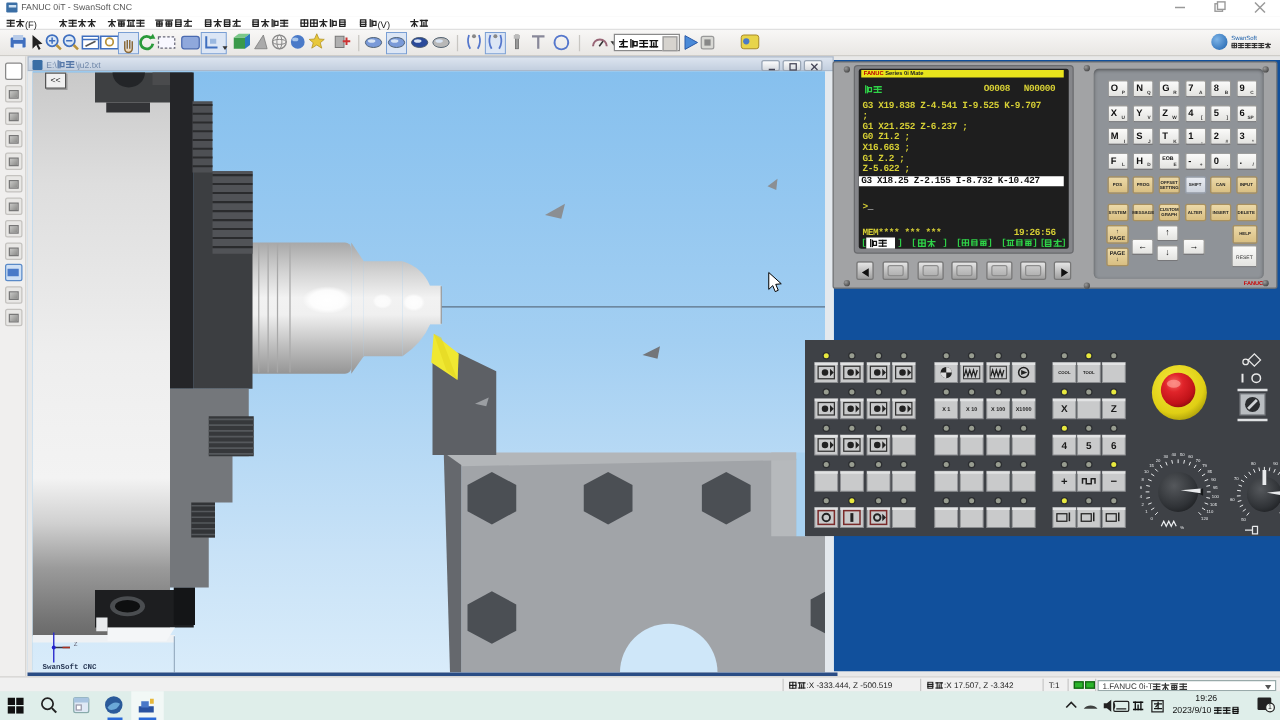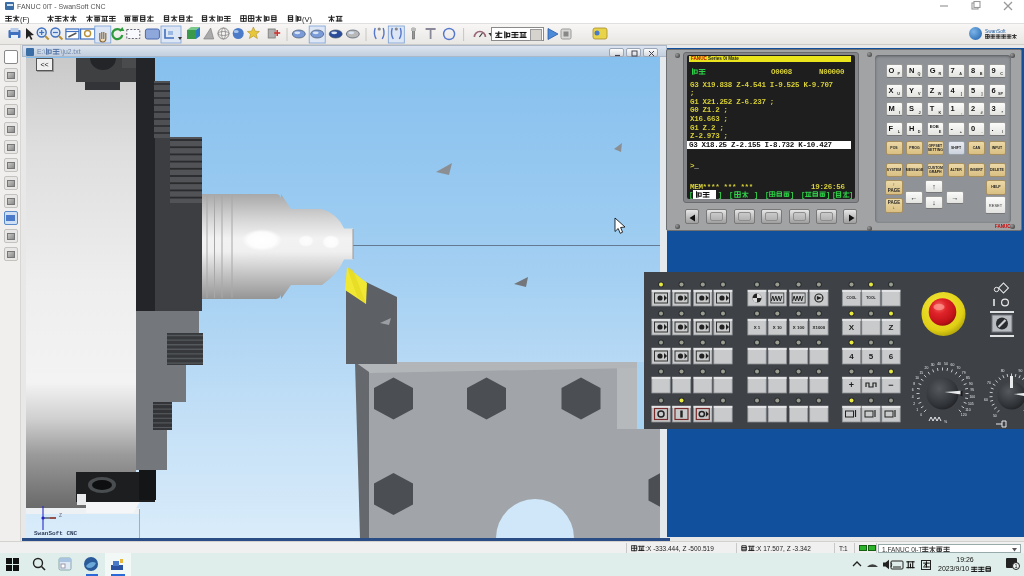--- a/index.html
+++ b/index.html
@@ -613,29 +613,29 @@
               <path d="M5.2,3 h3.6 v4.5 h-3.6 z"></path>
             </g>
             <g transform="translate(10.9,0)" stroke="#2fd348" stroke-width="1.45" fill="none" stroke-linecap="square">
               <path d="M1,2 h8"></path>
               <path d="M1,5 h8"></path>
               <path d="M1,8.5 h8"></path>
               <path d="M5,2 v6.5"></path>
             </g>
           </svg>
         </div>
-        <div class="crtln" style="top:13px;left:84px">O0008</div>
+        <div class="crtln" style="top:13px;left:100px">O0008</div>
         <div class="crtln" style="top:13px;left:132px">N00000</div>
         <div class="crtln" style="top:25.6px">G3 X19.838 Z-4.541 I-9.525 K-9.707</div>
         <div class="crtln" style="top:34.2px">;</div>
         <div class="crtln" style="top:42.8px">G1 X21.252 Z-6.237 ;</div>
         <div class="crtln" style="top:51.4px">G0 Z1.2 ;</div>
         <div class="crtln" style="top:60.0px">X16.663 ;</div>
         <div class="crtln" style="top:68.6px">G1 Z.2 ;</div>
-        <div class="crtln" style="top:77.2px">Z-2.973 ;</div>
+        <div class="crtln" style="top:77.2px">Z-5.622 ;</div>
         <div class="crtln" style="top:85.8px;background:#fff;color:#111;left:0px;padding-left:2px;width:164px">G3 X18.25 Z-2.155 I-8.732 K-10.427</div>
         <div class="crtln" style="top:107px">&gt;<span style="color:#eee">_</span></div>
         <div class="crtln" style="top:127.5px">MEM**** *** ***</div>
         <div class="crtln" style="top:127.5px;left:124px">19:26:56</div>
         <div style="position:absolute;left:1px;top:135.5px;width:166px;height:8px;font-family:'Liberation Mono',monospace;font-size:7px;font-weight:bold;color:#2fd348">
           <span style="position:absolute;left:1px;top:0">[</span>
           <span style="position:absolute;left:30px;top:0">]</span>
           <span style="position:absolute;left:41px;top:0">[</span>
           <span style="position:absolute;left:66px;top:0">]</span>
           <span style="position:absolute;left:77px;top:0">[</span>

